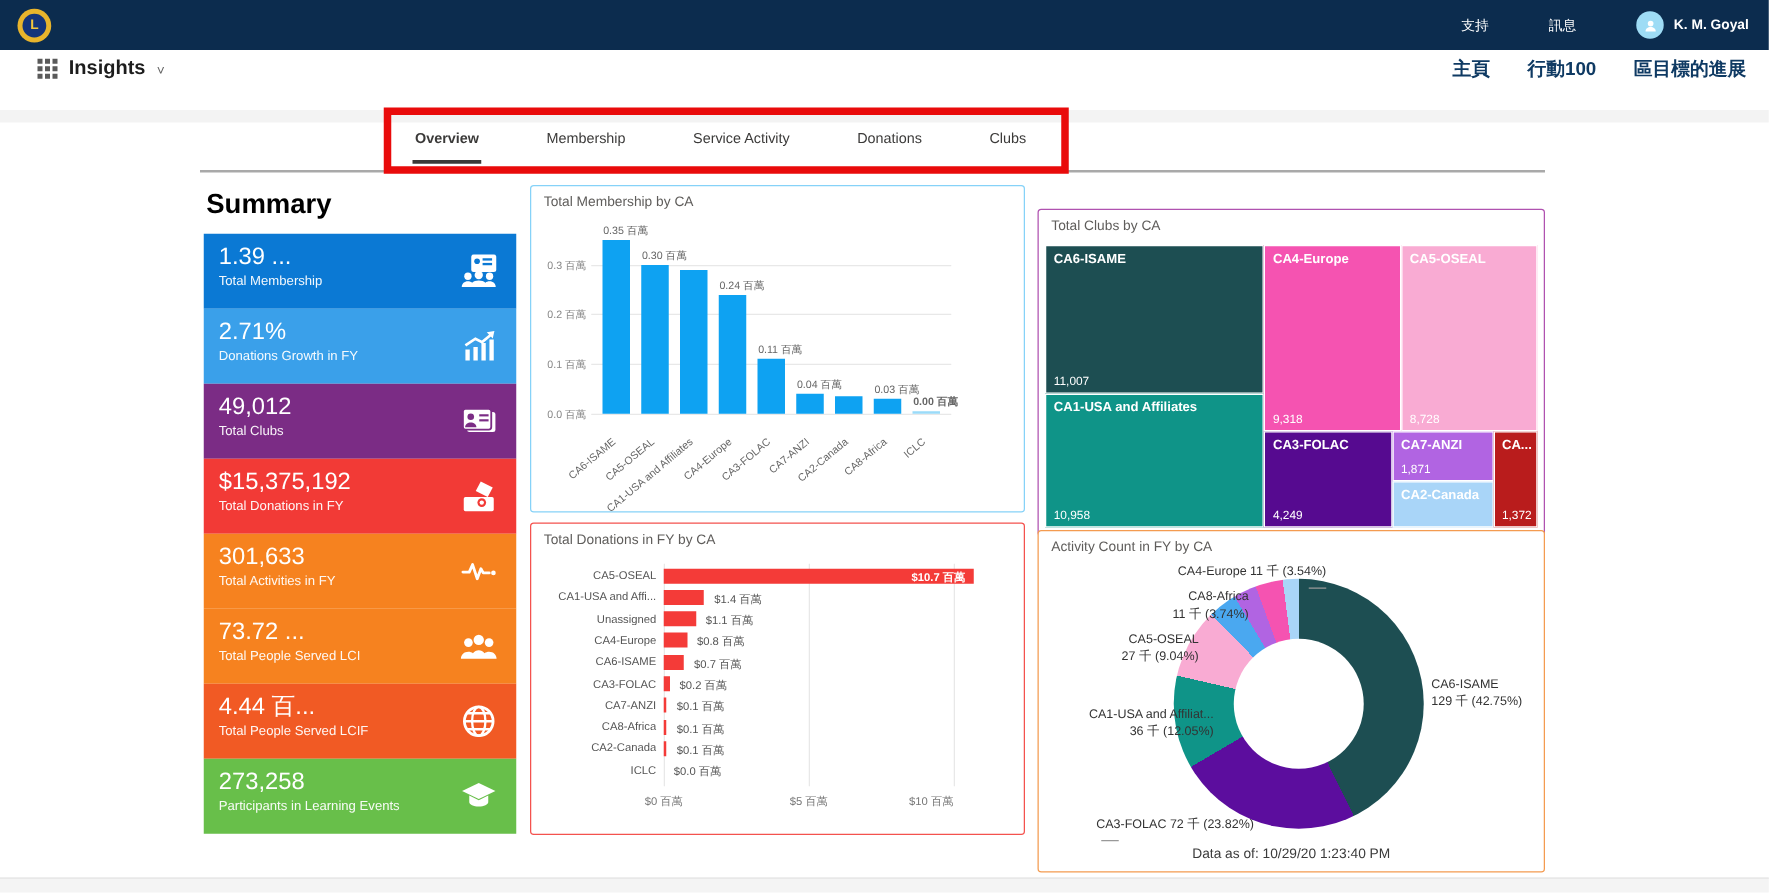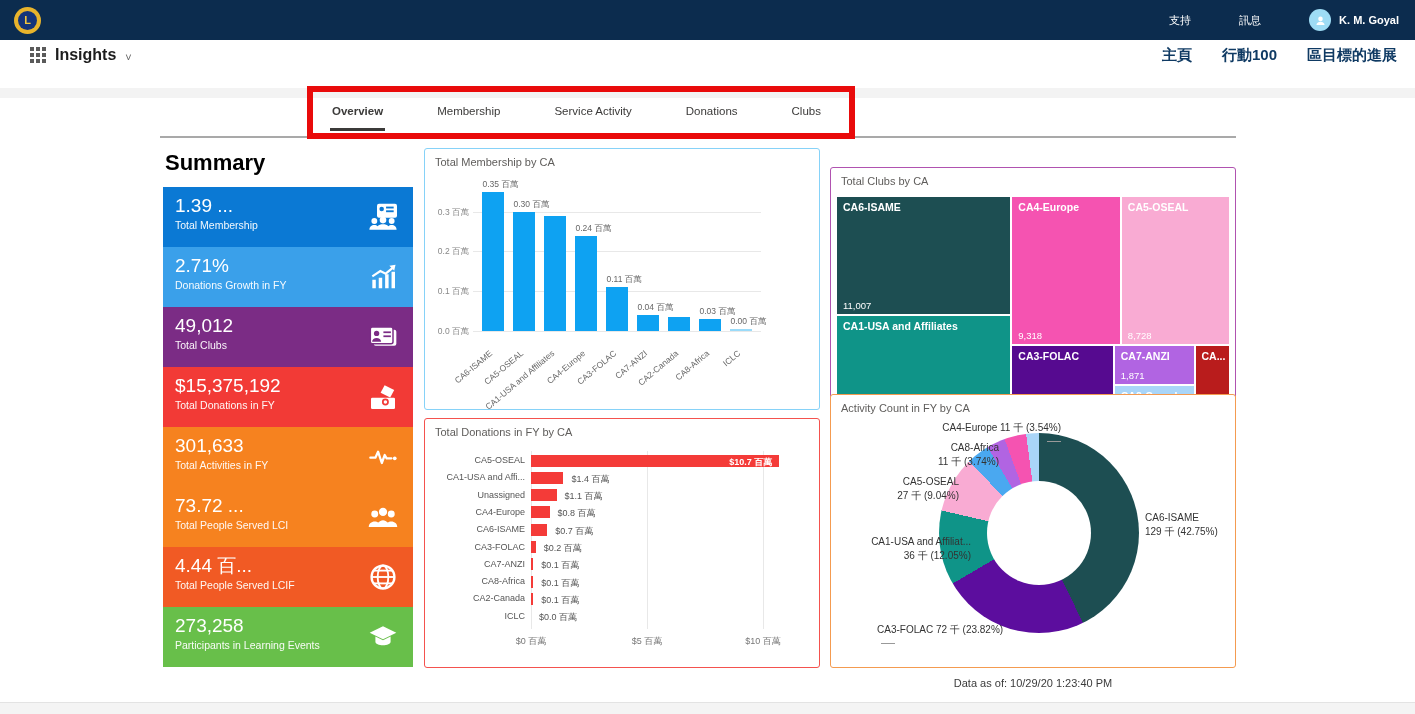--- a/index.html
+++ b/index.html
@@ -51,21 +51,21 @@
   .kpi-value { color:#fff; font-size:19px; line-height:22px; }
   .kpi-label { color:#fff; font-size:10.5px; opacity:.95; margin-top:2px;}
   .kpi-icon { position:absolute; right:14px; top:50%; transform:translateY(-50%); width:32px; height:32px;}
   .kpi-icon svg { width:32px; height:32px; }
 
   
   .panel { position:absolute; background:#fff; border:1px solid #ccc; border-radius:3px; }
   #p0 { left:424px; top:148px; width:396px; height:262px; }
   #p1 { left:830px; top:148px; width:406px; height:262px;margin-top:19px; }
   #p2 { left:424px; top:418px; width:396px; height:250px; }
-  #p3 { left:830px; top:394px; width:406px; height:274px; }
+  #p3 { left:830px; top:424px; width:406px; height:274px; }
   .ptitle { position:absolute; left:10px; top:7px; font-size:11px; color:#5f5d5b; }
 
   
   #bar-plot { position:absolute; left:6px; top:34px; right:6px; height:218px; }
   .gridline-h { position:absolute; height:1px; background:#e8e8e8; left:42px; width:288px;}
   .ytick { position:absolute; left:0; width:38px; text-align:right; font-size:8.5px; color:#888; }
   .vbar { position:absolute; cursor:pointer; }
   .bar-val { position:absolute; font-size:8.5px; color:#666; white-space:nowrap; }
   .bar-cat { position:absolute; width:110px; text-align:right; font-size:8.5px; color:#666;
     transform:rotate(-40deg); transform-origin:100% 50%; white-space:nowrap;}
@@ -274,21 +274,21 @@
       <div class="bar-cat" style="left: 73.5px; top: 164px;">CA3-FOLAC</div>
       <div class="vbar" style="left: 205.5px; top: 132.086px; width: 22px; height: 15.914px; background: rgb(14, 162, 242);"></div>
       <div class="bar-val" style="left: 206.5px; top: 119.086px;">0.04 百萬</div>
       <div class="bar-cat" style="left: 104.5px; top: 164px;">CA7-ANZI</div>
       <div class="vbar" style="left: 236.5px; top: 134.075px; width: 22px; height: 13.9247px; background: rgb(14, 162, 242);"></div>
       <div class="bar-cat" style="left: 135.5px; top: 164px;">CA2-Canada</div>
       <div class="vbar" style="left: 267.5px; top: 136.065px; width: 22px; height: 11.9355px; background: rgb(14, 162, 242);"></div>
       <div class="bar-val" style="left: 268.5px; top: 123.065px;">0.03 百萬</div>
       <div class="bar-cat" style="left: 166.5px; top: 164px;">CA8-Africa</div>
       <div class="vbar" style="left: 298.5px; top: 146px; width: 22px; height: 2px; background: rgb(155, 219, 249);"></div>
-      <div class="bar-val" style="left: 299.5px; top: 133px;">0.00 百萬</div>
+      <div class="bar-val" style="left: 299.5px; top: 133px; font-weight: bold;">0.00 百萬</div>
       <div class="bar-cat" style="left: 197.5px; top: 164px;">ICLC</div>
     </div>
 </section>
 
 <section class="panel" id="p1" style="border-color: rgb(176, 82, 176);">
   <div class="ptitle">Total Clubs by CA</div>
   <div id="treemap">
       <div class="tile" style="left: 0%; top: 0%; width: 44.5%; height: 52.5%; background: rgb(29, 78, 82);">
         <div class="tname">CA6-ISAME</div>
         <div class="tval">11,007</div>
@@ -324,21 +324,21 @@
 </section>
 
 <section class="panel" id="p2" style="border-color: rgb(244, 82, 78);">
   <div class="ptitle">Total Donations in FY by CA</div>
   <div id="hbar">
       <div class="gridline-v" style="left: 100px;"></div>
       <div class="xtick" style="left: 100px;">$0 百萬</div>
       <div class="gridline-v" style="left: 216px;"></div>
       <div class="xtick" style="left: 216px;">$5 百萬</div>
       <div class="gridline-v" style="left: 332px;"></div>
-      <div class="xtick" style="left: 332px; text-align: center;">$10 百萬</div>
+      <div class="xtick" style="left: 314px; text-align: center;">$10 百萬</div>
       <div class="hrow-label" style="top: 4px; left: 0px;">CA5-OSEAL</div>
       <div class="hbarbar" style="left: 100px; top: 3.5px; width: 248.24px; background: rgb(244, 59, 56);"></div>
       <div class="hval inside" style="left: 100px; top: 4.5px; width: 241.24px;">$10.7 百萬</div>
       <div class="hrow-label" style="top: 21.3px; left: 0px;">CA1-USA and Affi...</div>
       <div class="hbarbar" style="left: 100px; top: 20.8px; width: 32.48px; background: rgb(244, 59, 56);"></div>
       <div class="hval" style="left: 140.48px; top: 21.8px;">$1.4 百萬</div>
       <div class="hrow-label" style="top: 38.6px; left: 0px;">Unassigned</div>
       <div class="hbarbar" style="left: 100px; top: 38.1px; width: 25.52px; background: rgb(244, 59, 56);"></div>
       <div class="hval" style="left: 133.52px; top: 39.1px;">$1.1 百萬</div>
       <div class="hrow-label" style="top: 55.9px; left: 0px;">CA4-Europe</div>

